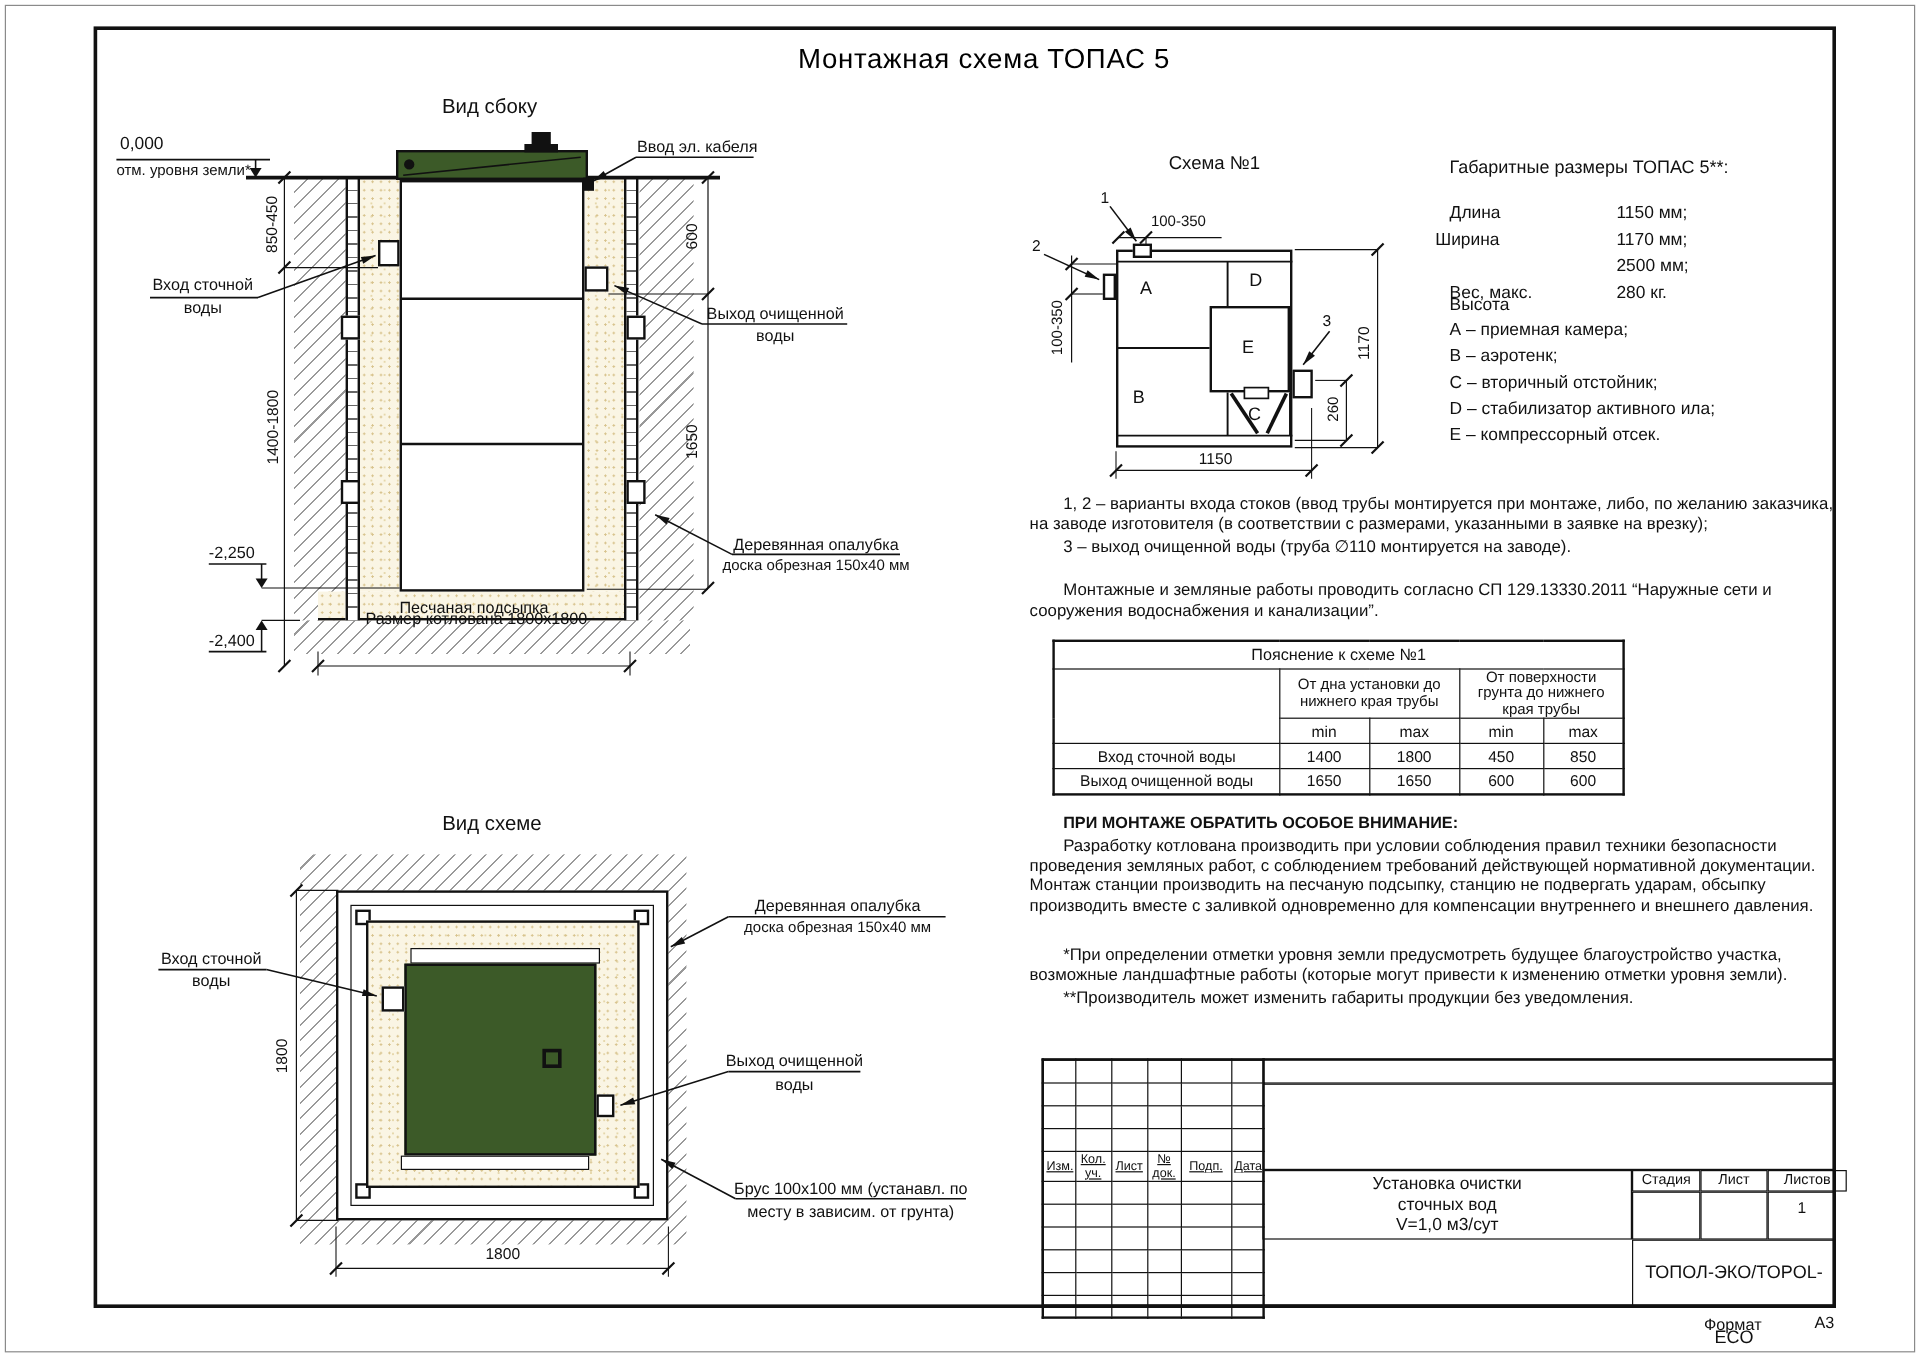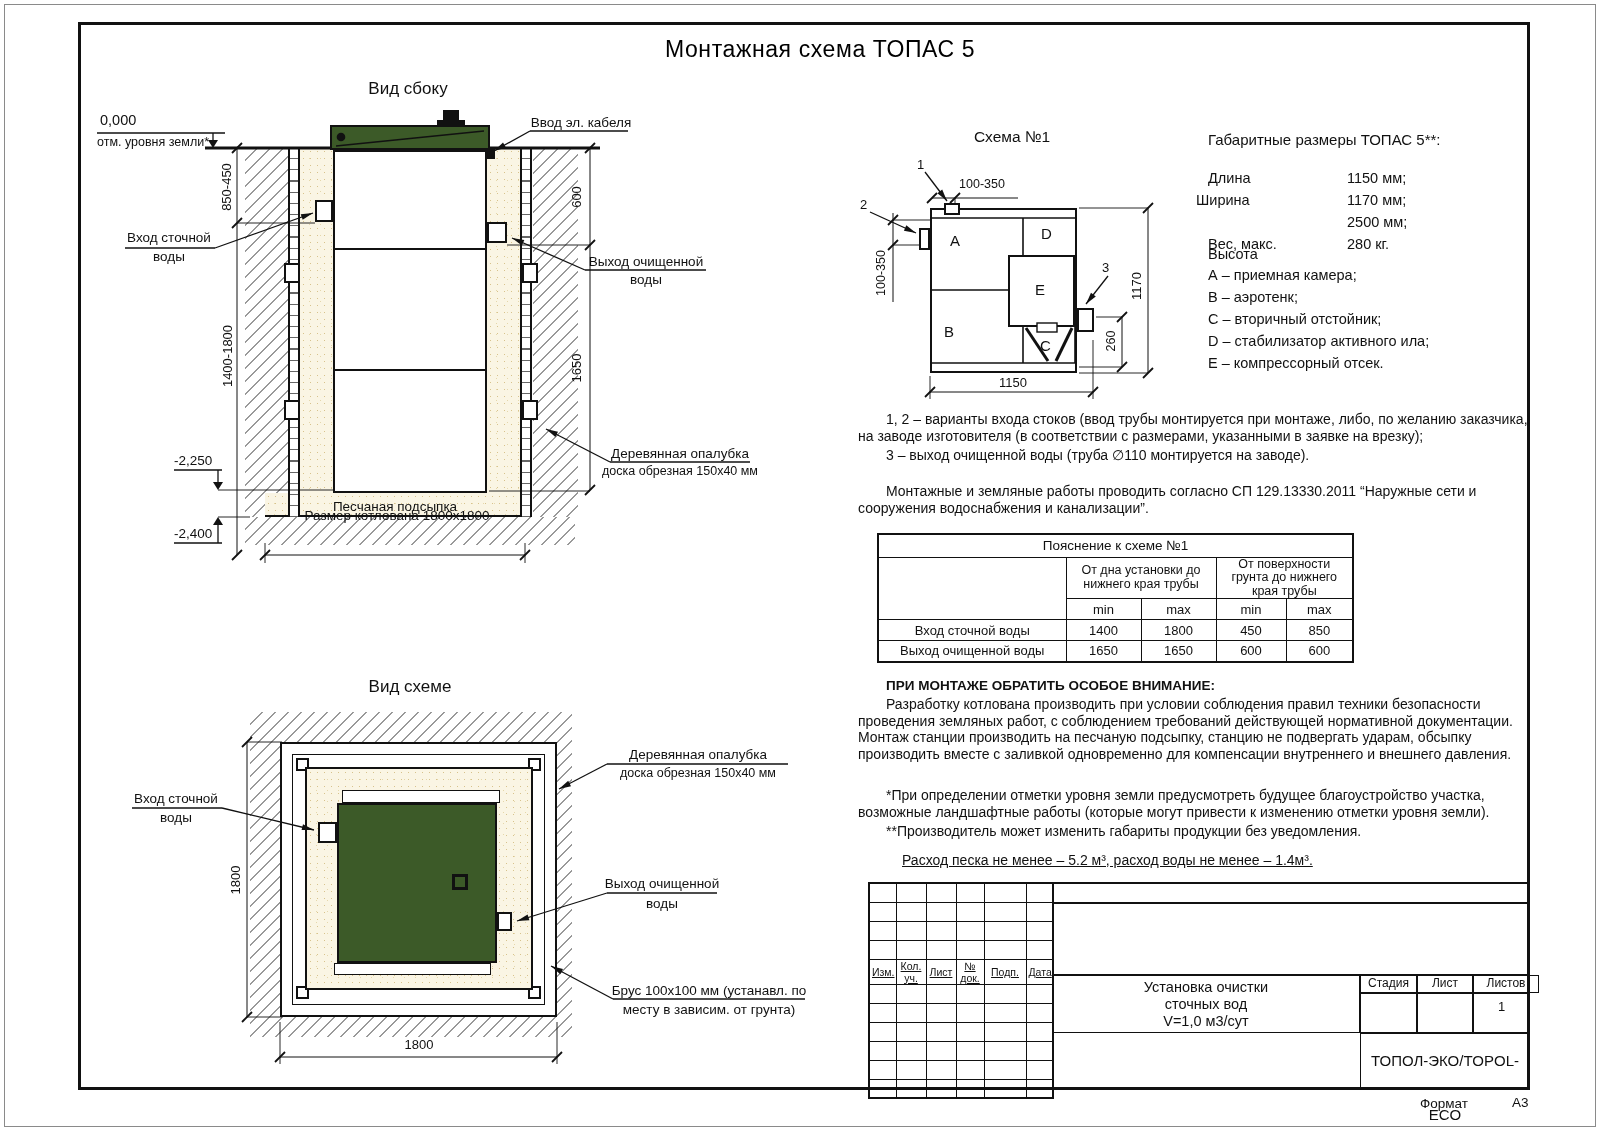--- a/index.html
+++ b/index.html
@@ -159,21 +159,20 @@
   <div class="abs spec-txt" style="left:1208px;top:333px;">D – стабилизатор активного ила;</div>
   <div class="abs spec-txt" style="left:1208px;top:355px;">Е – компрессорный отсек.</div>
 
   <div class="abs notes indent" style="left:858px;top:411px;width:676px;">1, 2 – варианты входа  стоков (ввод трубы монтируется при монтаже, либо, по желанию заказчика, на заводе изготовителя (в соответствии с размерами, указанными в заявке на врезку);</div>
   <div class="abs notes indent" style="left:858px;top:447px;width:676px;">3 – выход очищенной воды (труба ∅110 монтируется на заводе).</div>
   <div class="abs notes indent" style="left:858px;top:483px;width:676px;">Монтажные и земляные работы проводить согласно СП 129.13330.2011 “Наружные сети и сооружения водоснабжения и канализации”.</div>
   <div class="abs notes indent b" style="left:858px;top:678px;width:676px;font-size:13.5px;">ПРИ МОНТАЖЕ ОБРАТИТЬ ОСОБОЕ ВНИМАНИЕ:</div>
   <div class="abs notes indent" style="left:858px;top:696px;width:676px;">Разработку котлована производить при условии соблюдения правил техники безопасности проведения земляных работ, с соблюдением требований действующей нормативной документации. Монтаж станции производить на песчаную подсыпку, станцию не подвергать ударам, обсыпку производить вместе с заливкой одновременно для компенсации внутреннего и внешнего давления.</div>
   <div class="abs notes indent" style="left:858px;top:787px;width:680px;">*При определении отметки уровня земли предусмотреть будущее благоустройство участка, возможные ландшафтные работы (которые могут привести к изменению отметки уровня земли).</div>
   <div class="abs notes indent" style="left:858px;top:823px;width:676px;">**Производитель может изменить габариты продукции без уведомления.</div>
-  <div class="abs notes u" style="left:902px;top:852px;width:620px;">Расход песка не менее – 5.2 м³, расход воды не менее – 1.4м³.</div>
 
   <table class="xt" style="left:877px;top:533px;width:475px;border:2.5px solid #111;">
     <colgroup>
         <col style="width:188px">
         <col style="width:75px">
         <col style="width:75px">
         <col style="width:70px">
         <col style="width:67px">
       </colgroup>
     <tbody>

